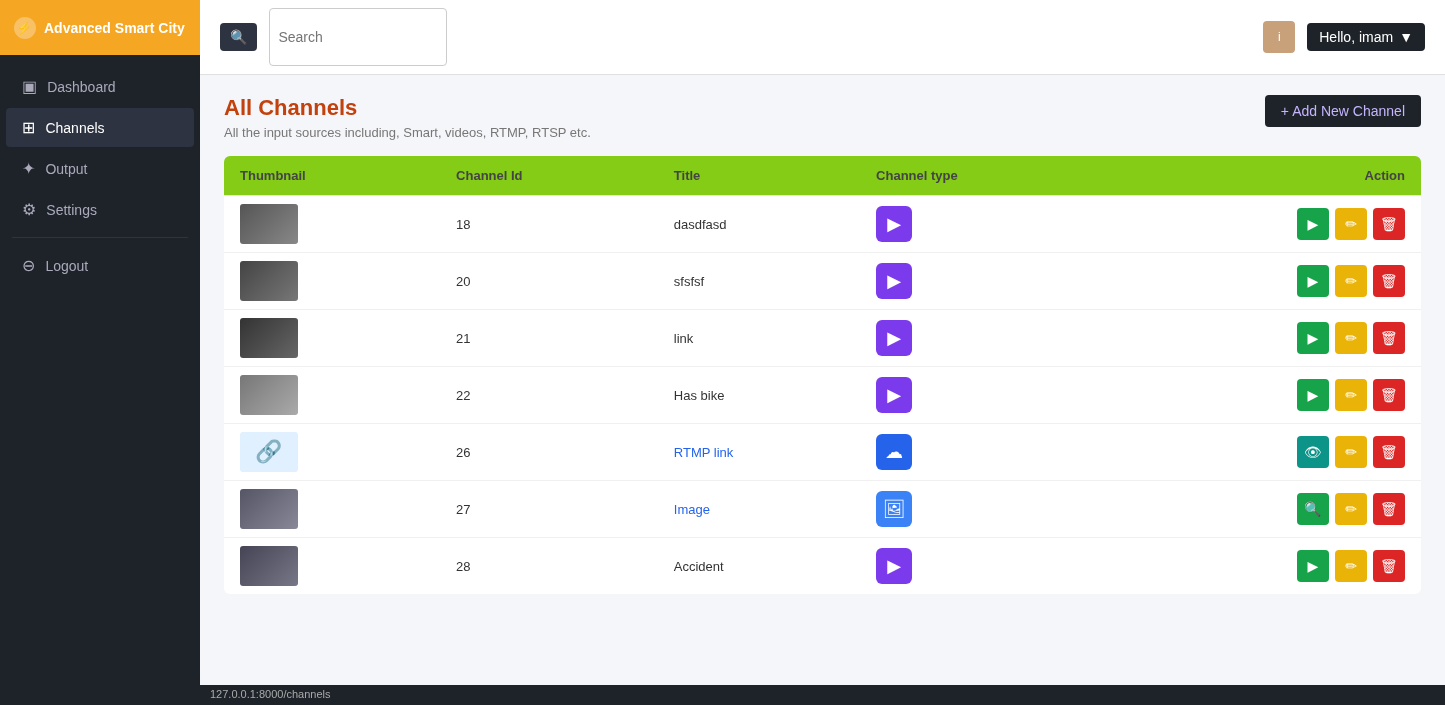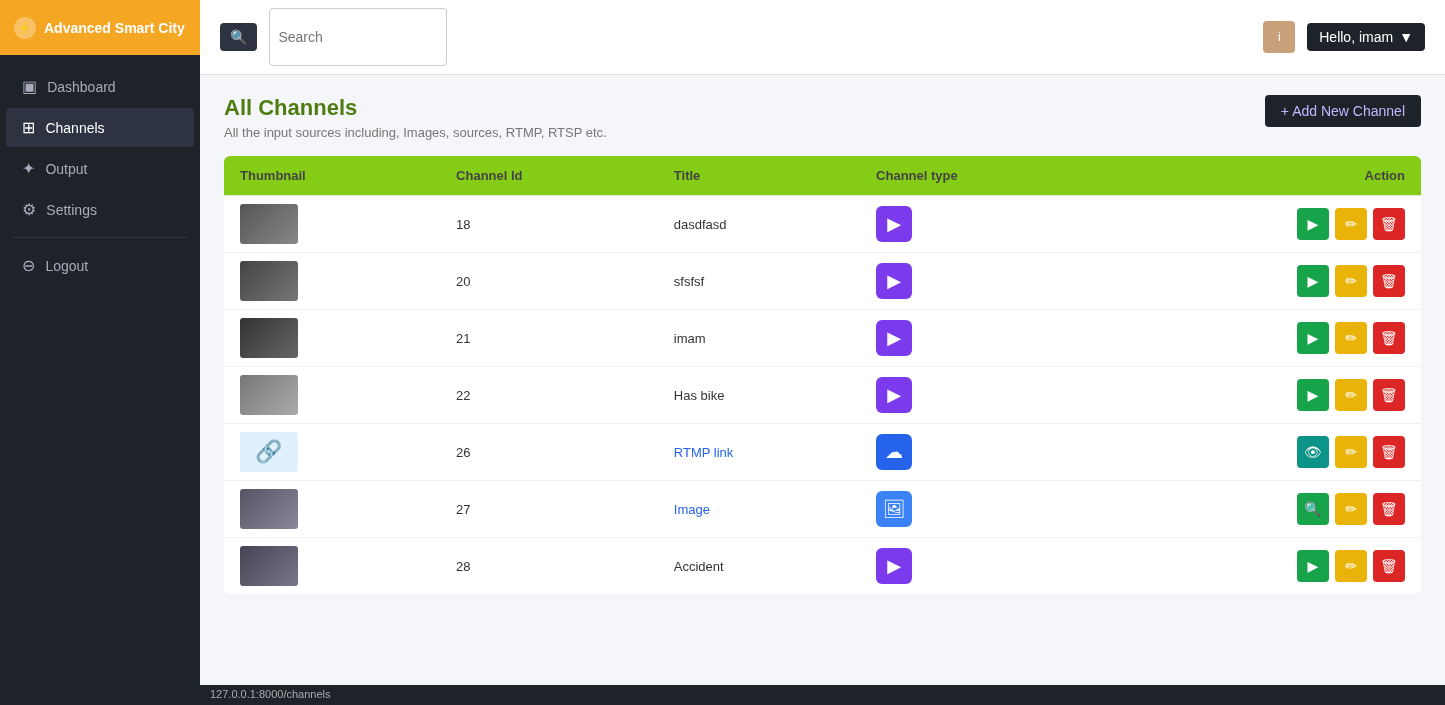--- a/index.html
+++ b/index.html
@@ -124,21 +124,21 @@
       flex: 1;
       overflow-y: auto;
       padding: 20px 24px;
     }
     .page-header {
       display: flex;
       align-items: flex-start;
       justify-content: space-between;
       margin-bottom: 16px;
     }
-    .page-title { font-size: 22px; font-weight: 600; color: #4d7c0f; }
+    .page-title { font-size: 22px; font-weight: 600; color: #c2410c; }
     .page-subtitle { font-size: 13px; color: #777; margin-top: 4px; }
     .add-btn {
       background: #1e2229;
       color: #c4b5fd;
       border: none;
       border-radius: 4px;
       padding: 8px 16px;
       font-size: 14px;
       cursor: pointer;
       white-space: nowrap;
@@ -265,21 +265,21 @@
     <button class="user-greeting">
       <span>Hello, imam</span>
       <span>▼</span>
     </button>
   </div>
 
   <div class="content">
     <div class="page-header">
       <div>
         <div class="page-title">All Channels</div>
-        <div class="page-subtitle">All the input sources including, Images, sources, RTMP, RTSP etc.</div>
+        <div class="page-subtitle">All the input sources including, Smart, videos, RTMP, RTSP etc.</div>
       </div>
       <button class="add-btn">+ Add New Channel</button>
     </div>
 
     <div class="table-container">
       <table>
         <thead>
           <tr>
             <th>Thumbnail</th>
             <th>Channel Id</th>
@@ -325,21 +325,21 @@
         <button class="btn-delete">🗑</button>
 
         </div>
       </td>
     </tr>
             <tr>
       <td>
                 <div class="thumb-img thumb-4"></div>
               </td>
       <td>21</td>
-      <td style="color:#333">imam</td>
+      <td style="color:#333">link</td>
       <td>
         <div class="channel-type-badge badge-video">▶</div>
       </td>
       <td>
         <div class="action-btns">
 
         <button class="btn-play">▶</button>
         <button class="btn-edit">✏</button>
         <button class="btn-delete">🗑</button>
 

